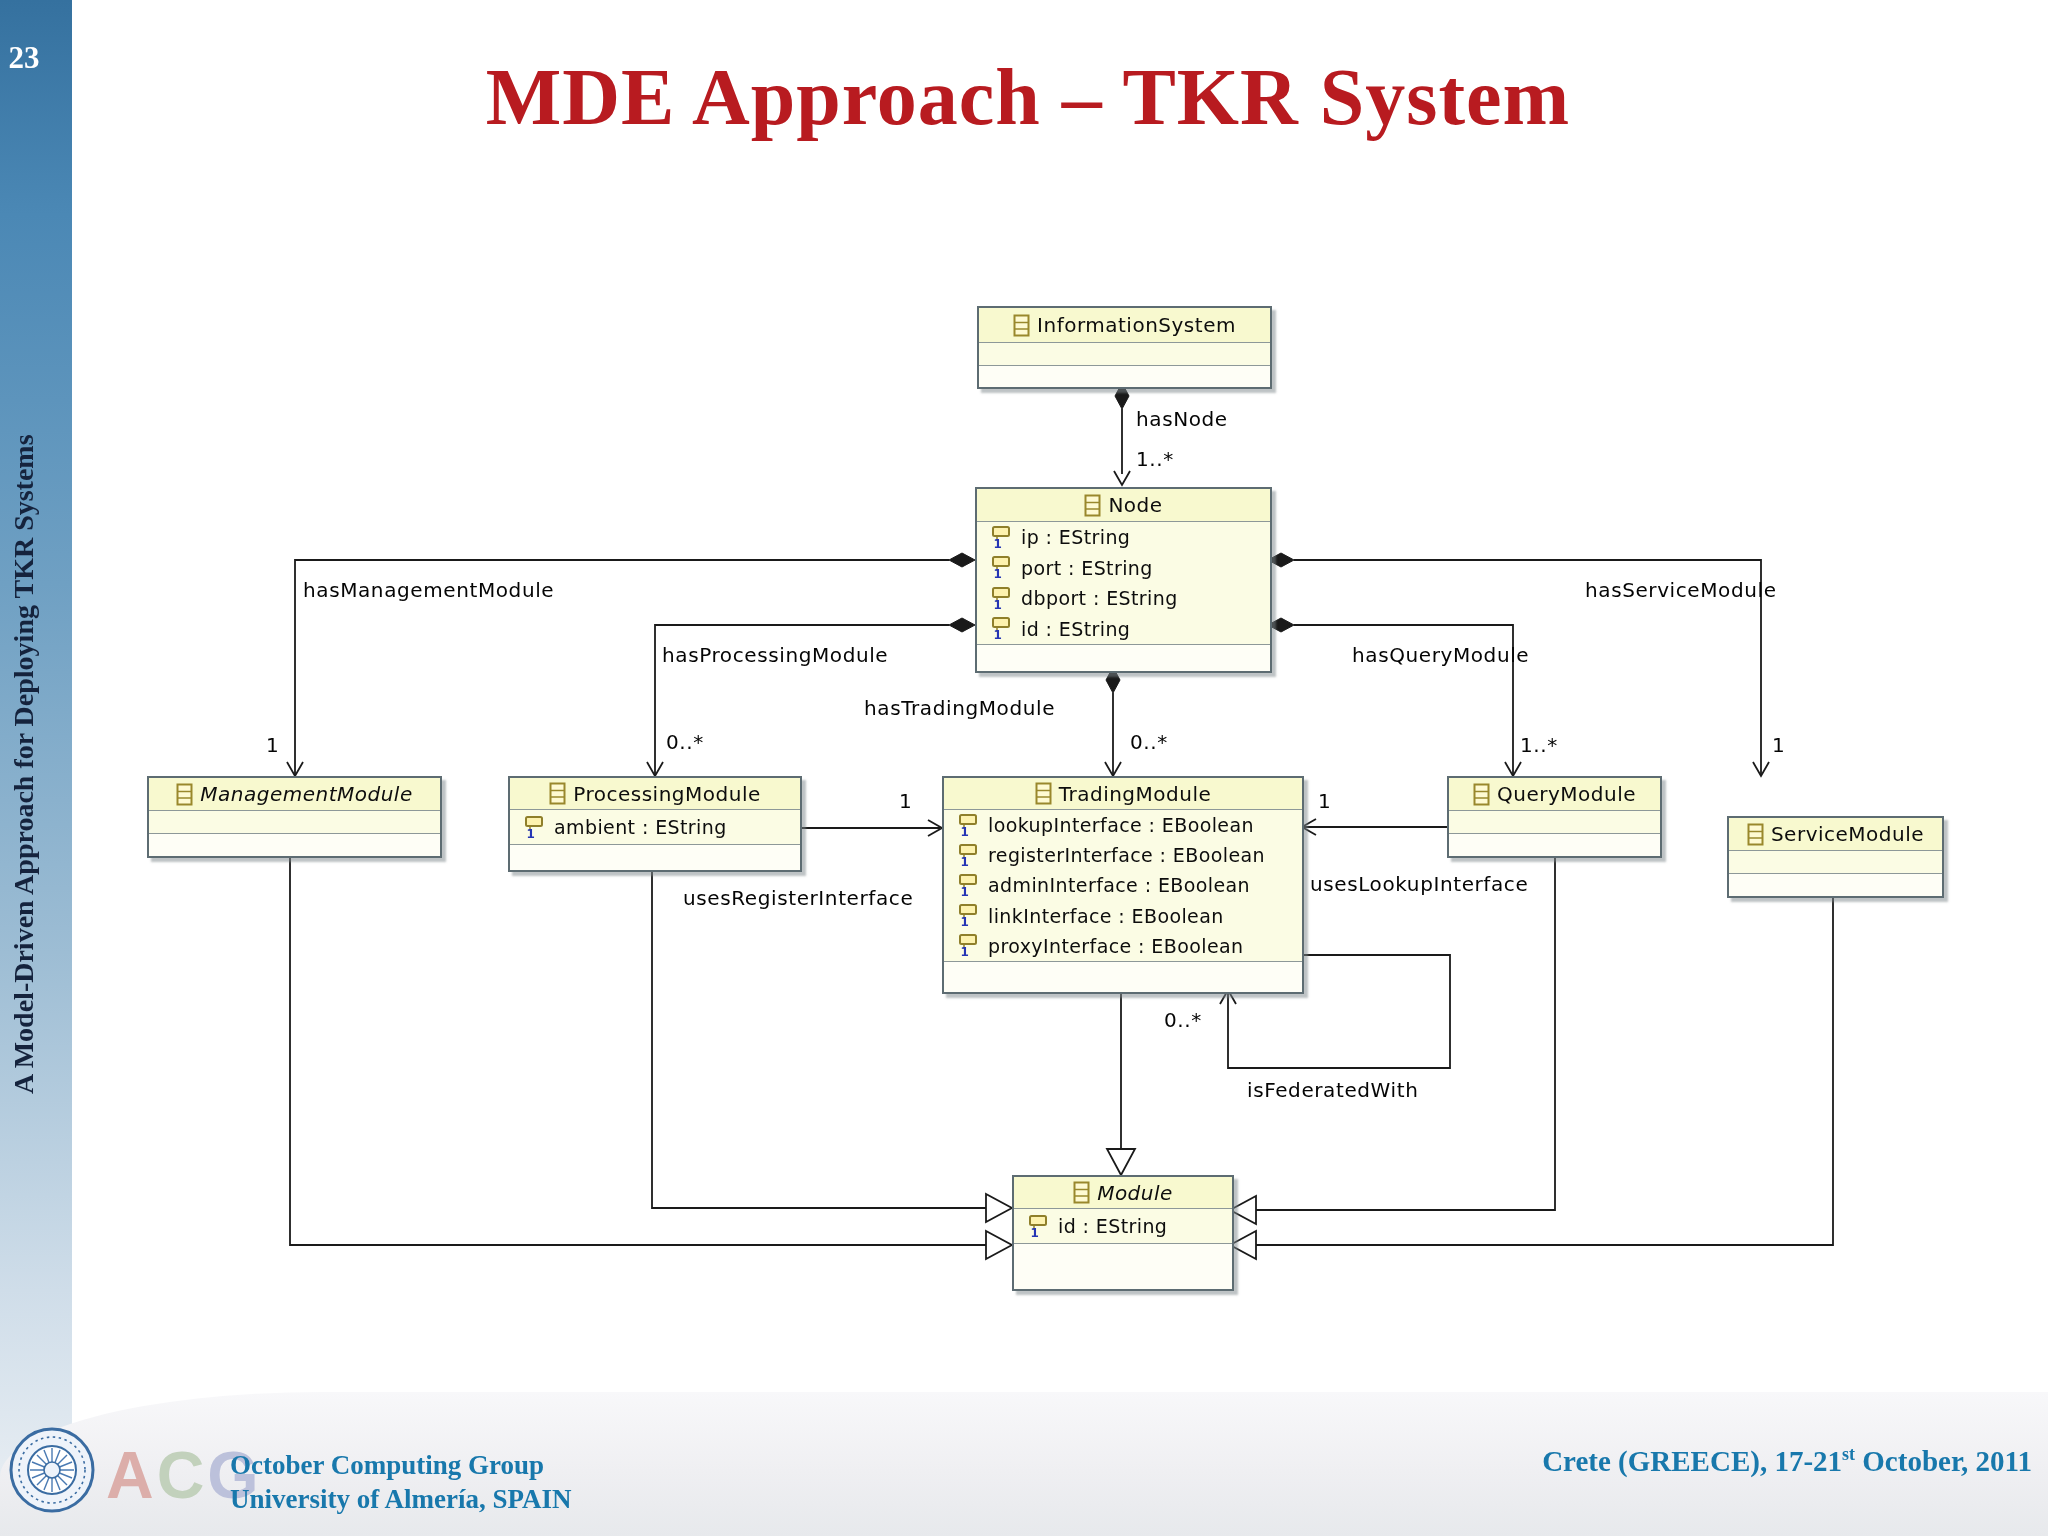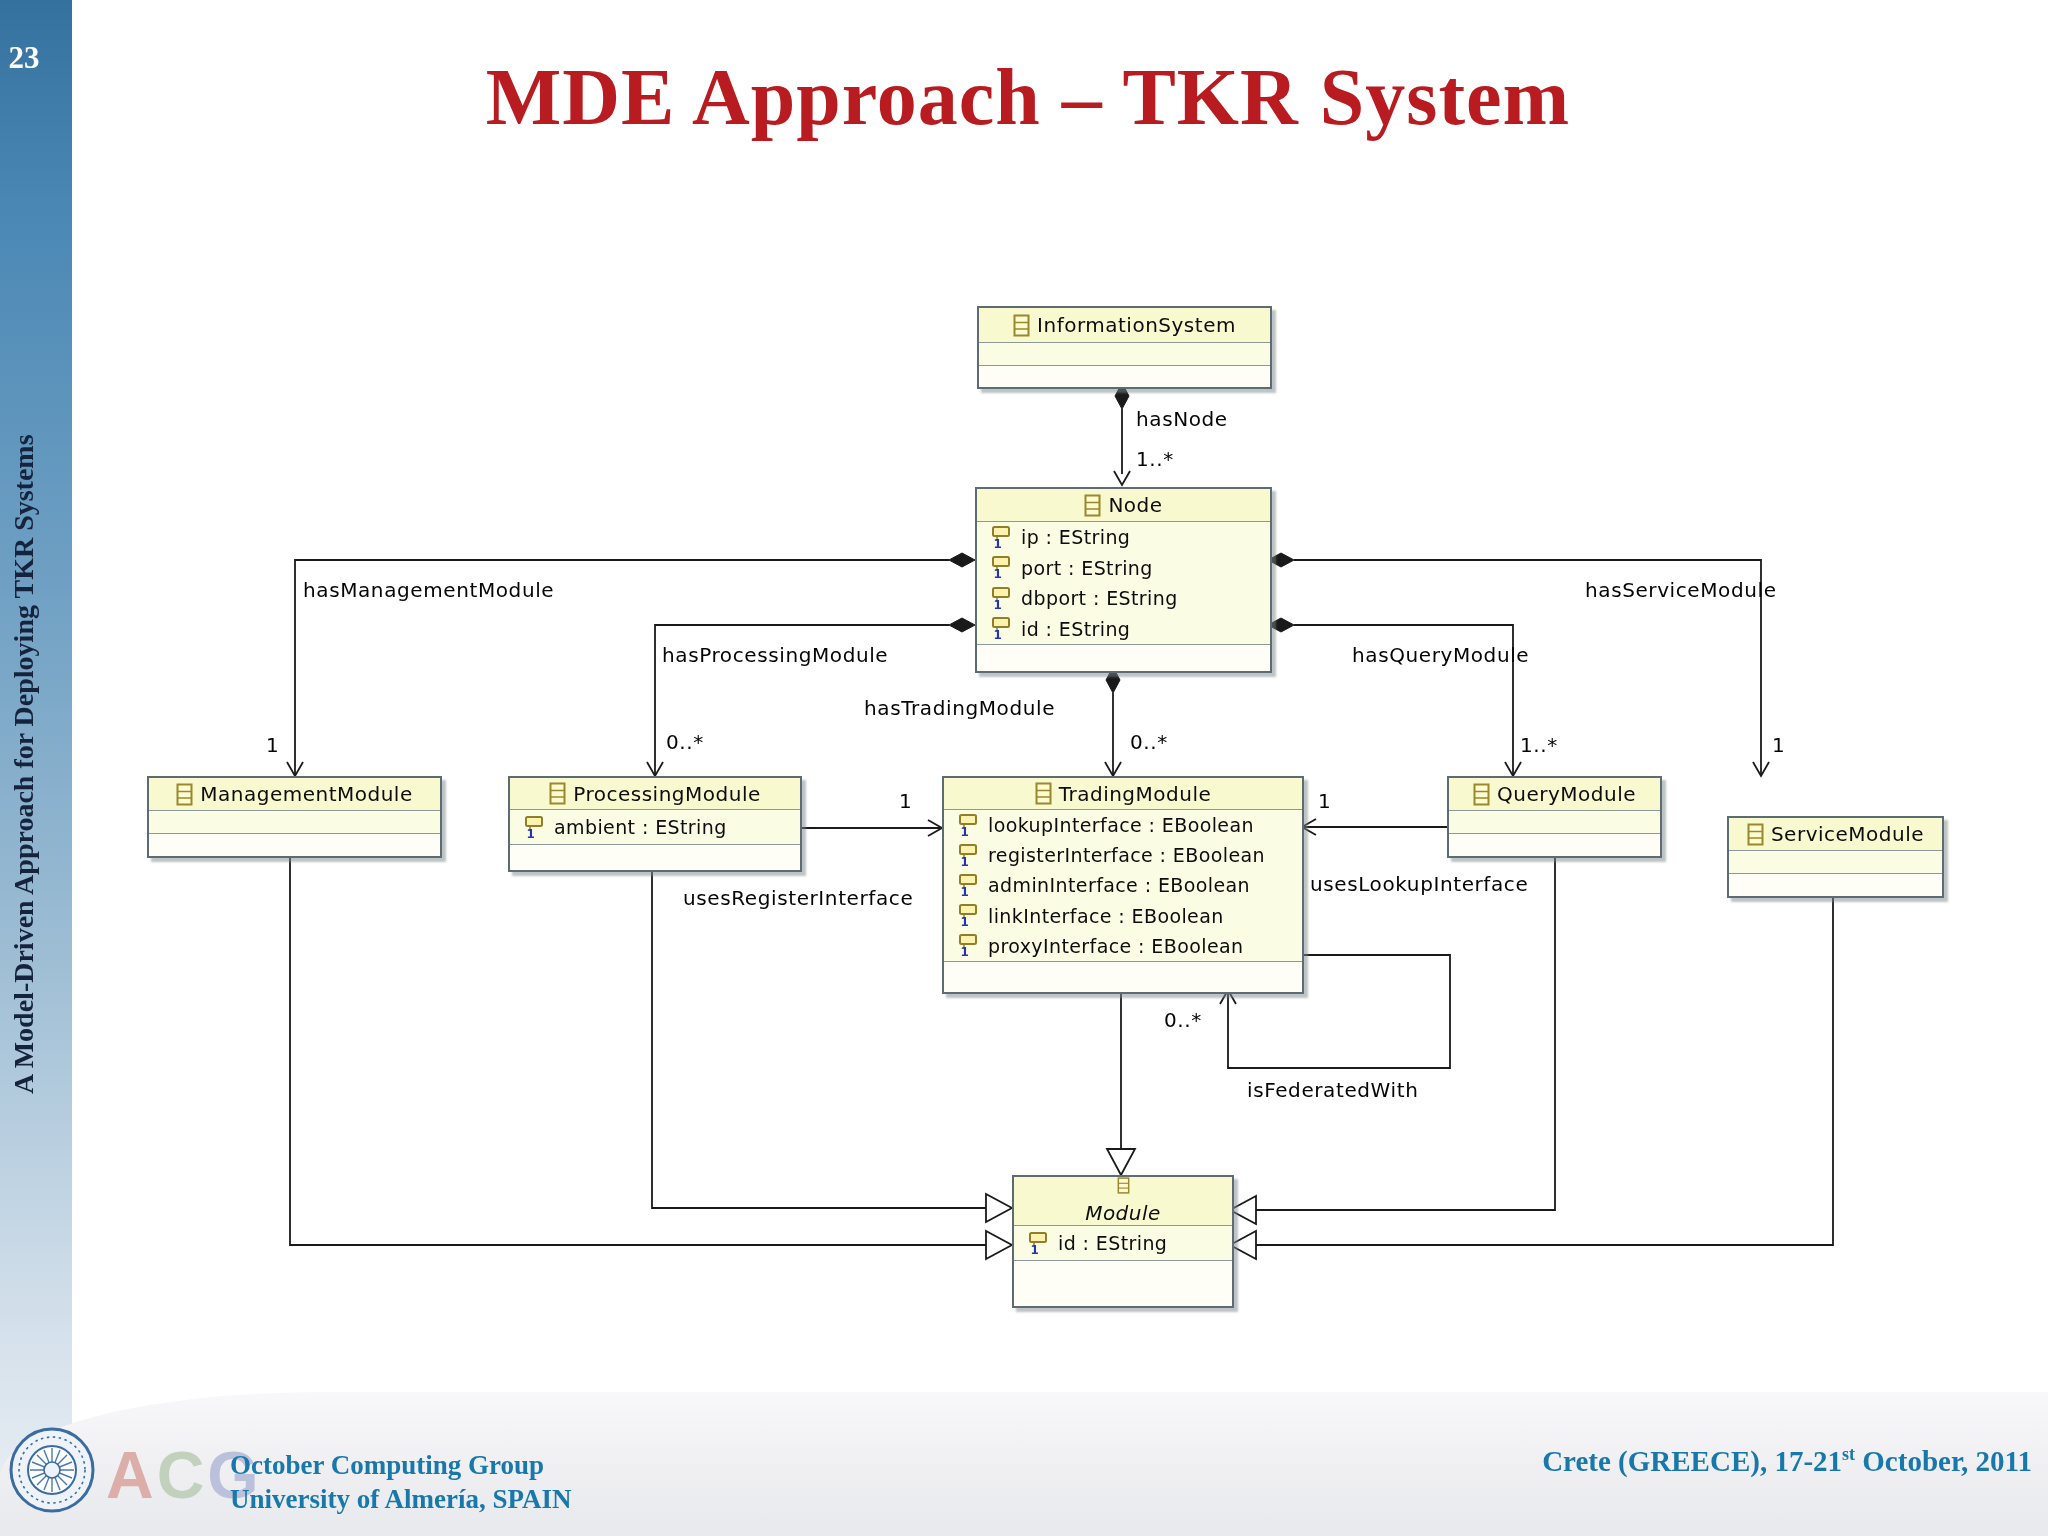--- a/index.html
+++ b/index.html
@@ -160,21 +160,21 @@
               <svg class="aicon" width="22" height="25" viewBox="0 0 22 25">
                 <rect x="3" y="2" width="16" height="9" rx="1.5" fill="#fdf2ae" stroke="#8f7f2a" stroke-width="2"></rect>
                 <line x1="7" y1="11" x2="7" y2="16" stroke="#8f7f2a" stroke-width="1.5"></line>
                 <text x="3.5" y="23" font-size="12" font-weight="bold" fill="#2535b5" font-family="DejaVu Sans, sans-serif">1</text>
               </svg>
               <span>id : EString</span>
             </div>
           </div>
           <div class="c-ops" style="height: 26px;"></div>
         </div>
-        <div class="uml-class" style="left: 147px; top: 776px; width: 291px;">
+        <div class="uml-class" style="left: 147px; top: 776px; width: 291px; font-style: italic;">
           <div class="c-title" style="height: 32px;">
             <svg class="cicon" width="17" height="23" viewBox="0 0 17 23">
               <rect x="1.5" y="1.5" width="14" height="20" fill="#fefad2" stroke="#99882c" stroke-width="2"></rect>
               <line x1="1.5" y1="8.5" x2="15.5" y2="8.5" stroke="#99882c" stroke-width="1.5"></line>
               <line x1="1.5" y1="15" x2="15.5" y2="15" stroke="#99882c" stroke-width="1.5"></line>
             </svg>
             <span class="cls-name">ManagementModule</span>
           </div>
           <div class="c-attrs" style="height: 22px;"></div>
           <div class="c-ops" style="height: 22px;"></div>
@@ -271,21 +271,21 @@
               <rect x="1.5" y="1.5" width="14" height="20" fill="#fefad2" stroke="#99882c" stroke-width="2"></rect>
               <line x1="1.5" y1="8.5" x2="15.5" y2="8.5" stroke="#99882c" stroke-width="1.5"></line>
               <line x1="1.5" y1="15" x2="15.5" y2="15" stroke="#99882c" stroke-width="1.5"></line>
             </svg>
             <span class="cls-name">ServiceModule</span>
           </div>
           <div class="c-attrs" style="height: 22px;"></div>
           <div class="c-ops" style="height: 22px;"></div>
         </div>
         <div class="uml-class" style="left: 1012px; top: 1175px; width: 218px;">
-          <div class="c-title abstract" style="height: 48px; flex-direction: column;">
+          <div class="c-title abstract" style="height: 31px;">
             <svg class="cicon" width="17" height="23" viewBox="0 0 17 23">
               <rect x="1.5" y="1.5" width="14" height="20" fill="#fefad2" stroke="#99882c" stroke-width="2"></rect>
               <line x1="1.5" y1="8.5" x2="15.5" y2="8.5" stroke="#99882c" stroke-width="1.5"></line>
               <line x1="1.5" y1="15" x2="15.5" y2="15" stroke="#99882c" stroke-width="1.5"></line>
             </svg>
             <span class="cls-name">Module</span>
           </div>
           <div class="c-attrs" style="height: 34px;">
             <div class="attr-row" style="height: 34px;">
               <svg class="aicon" width="22" height="25" viewBox="0 0 22 25">

